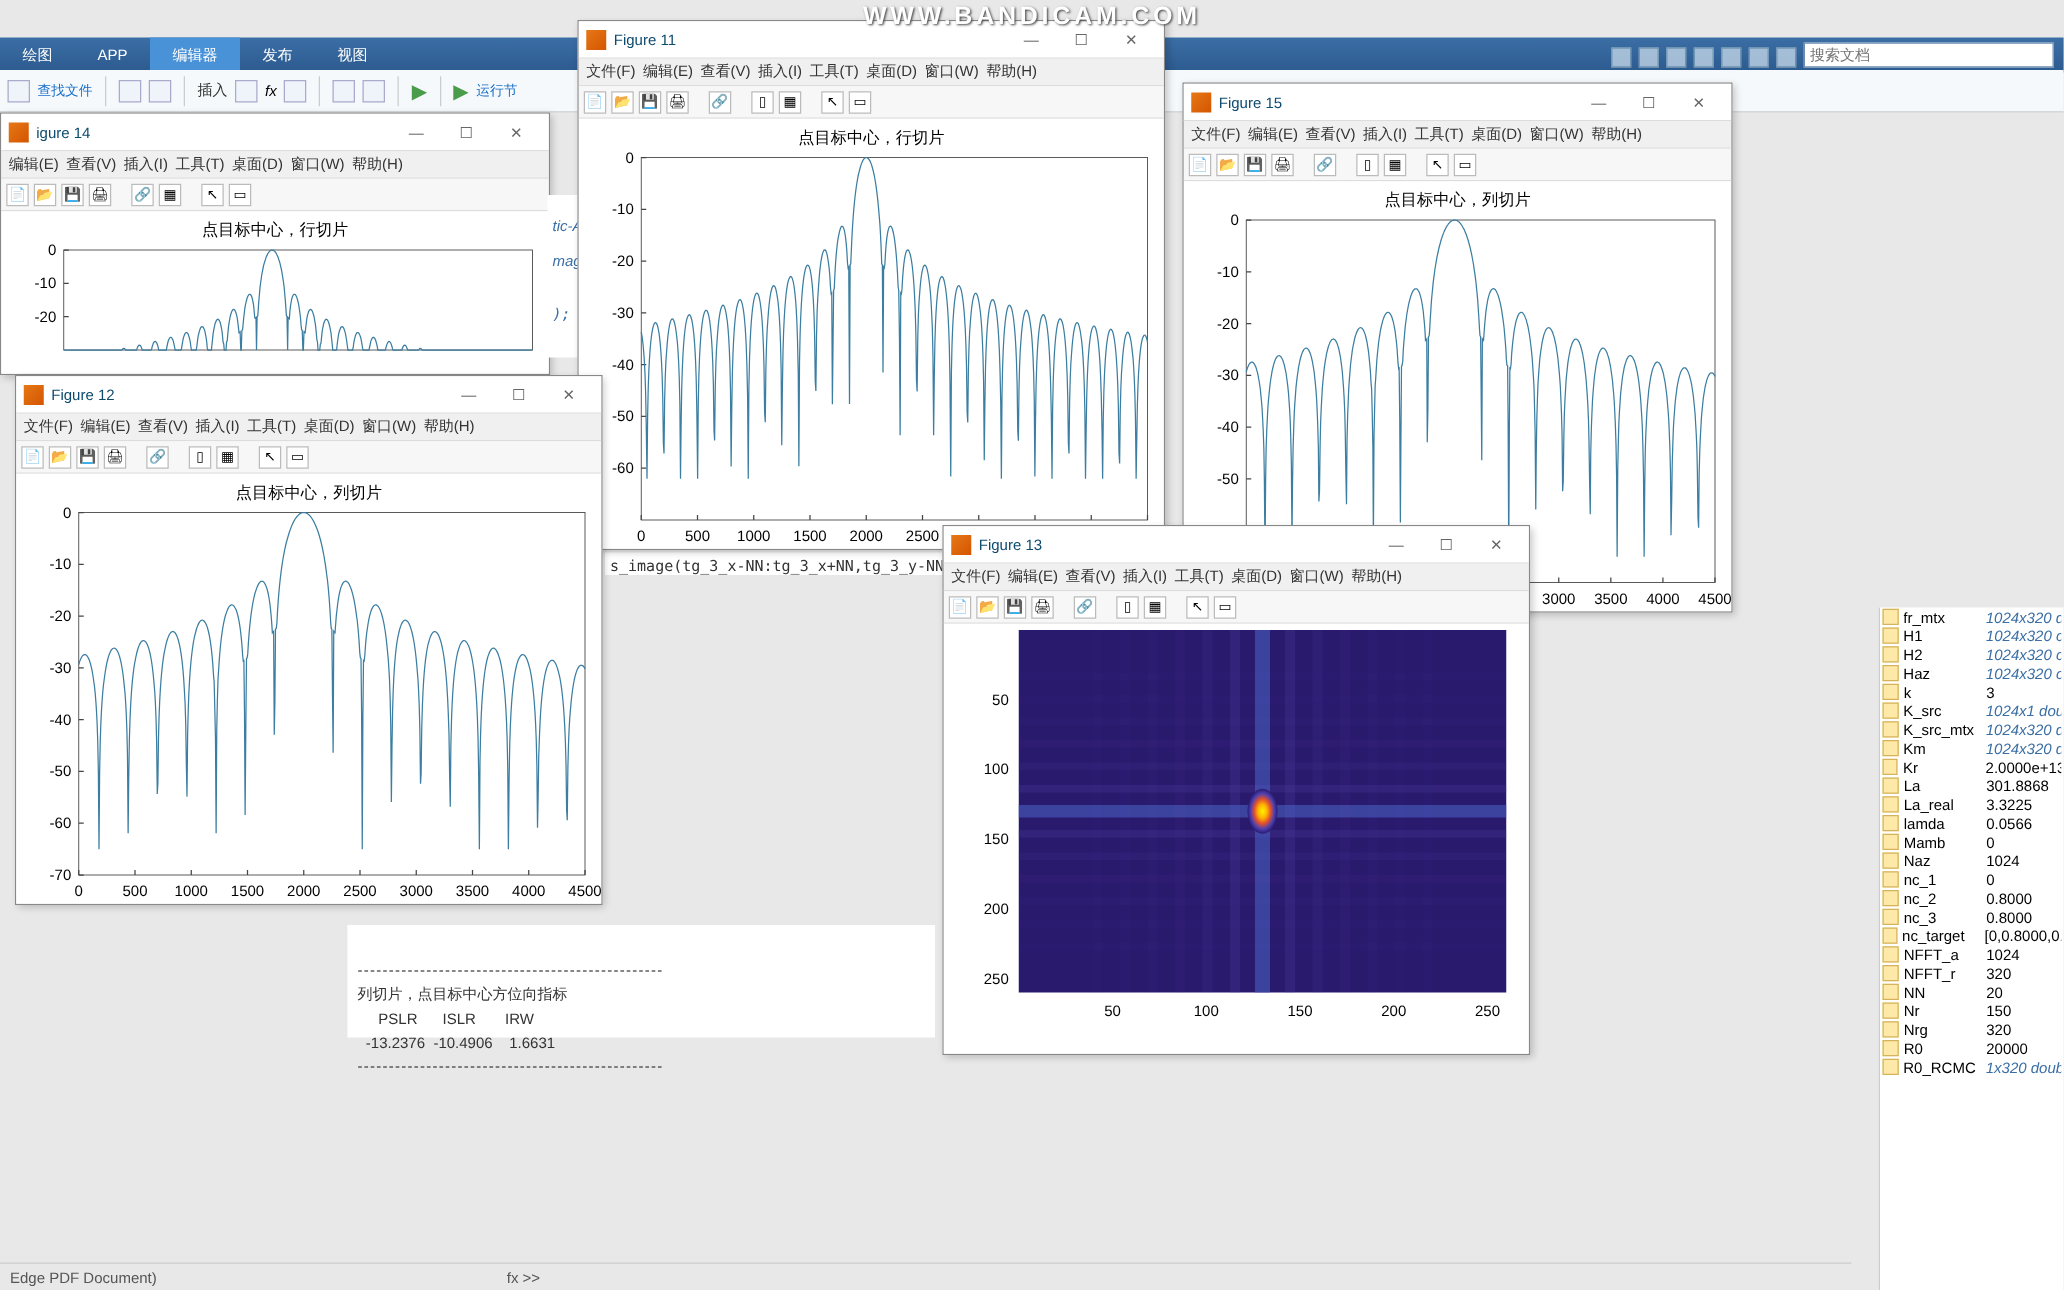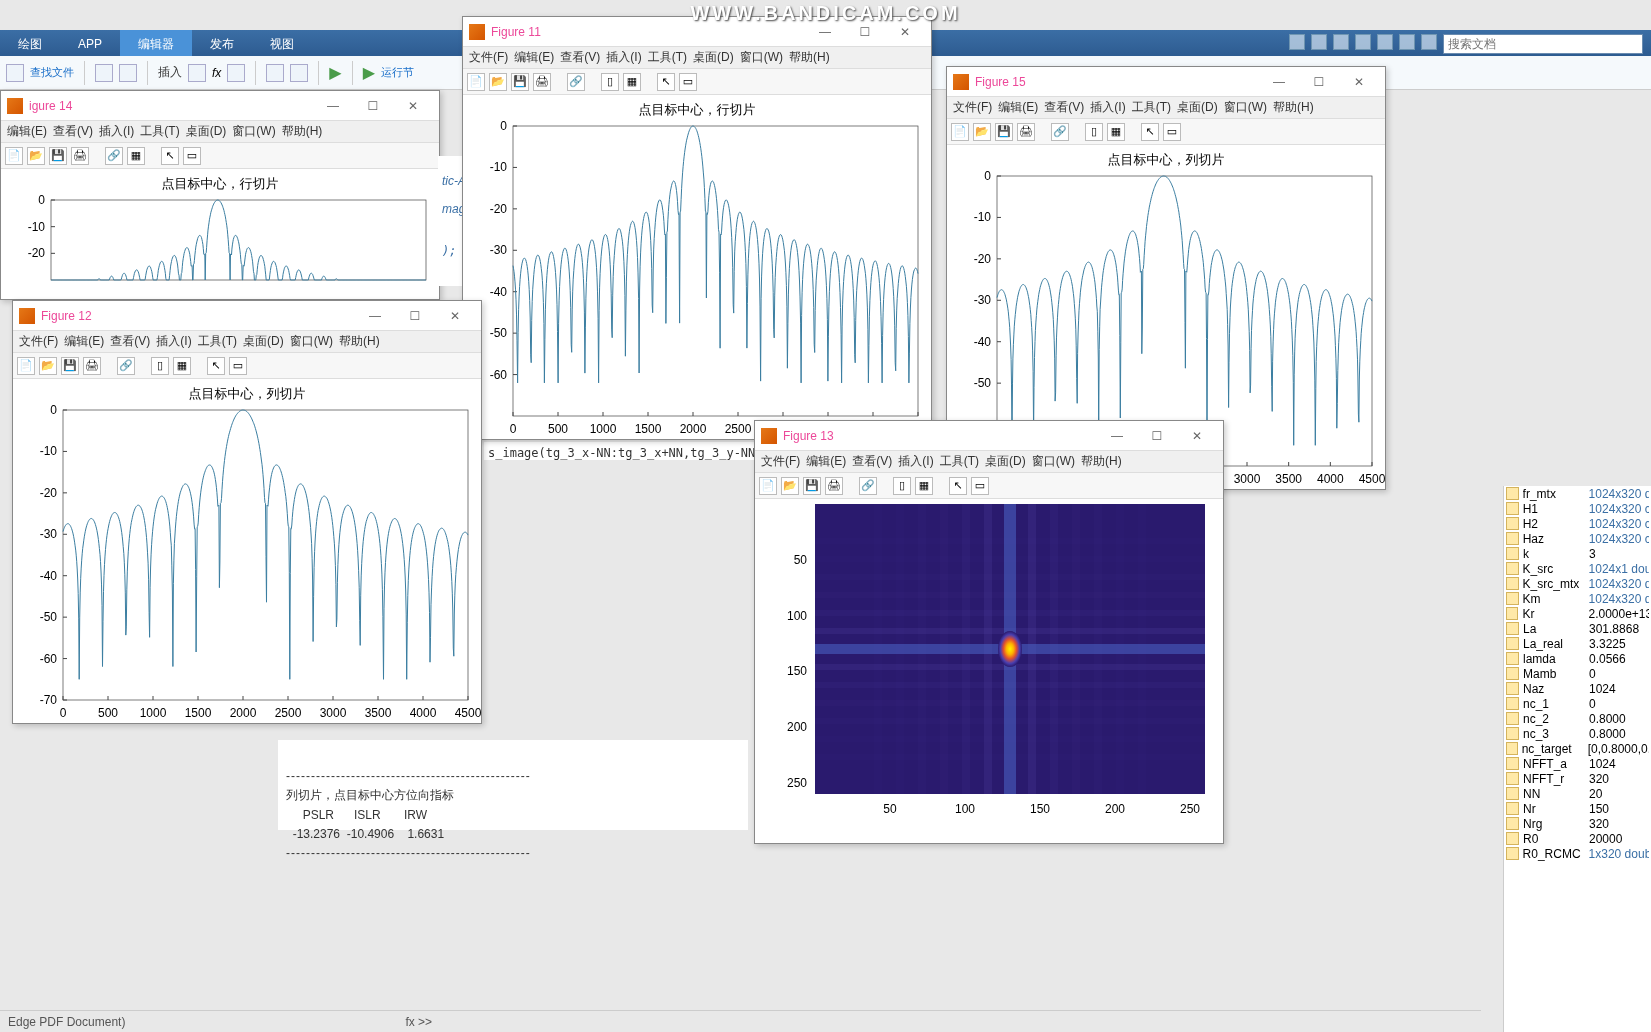--- a/index.html
+++ b/index.html
@@ -1,51 +1,51 @@
 <!DOCTYPE html>
 <html><head>
 <meta charset="utf-8">
 <style>
 *{margin:0;padding:0;box-sizing:border-box;font-family:"Microsoft YaHei",Arial,sans-serif;font-size:12px}
 body{background:#e8e8e8;width:1651px;height:1032px;position:relative;overflow:hidden}
 .bandicam{position:absolute;top:2px;left:50%;transform:translateX(-50%);font-size:20px;font-weight:bold;letter-spacing:3px;color:#fff;text-shadow:1px 1px 2px #444;z-index:100}
 .main-toolbar{position:absolute;top:30px;left:0;right:0;height:28px;background:linear-gradient(#3b6ea5,#2c5a8f);display:flex;align-items:center}
 .main-toolbar .tab{padding:0 18px;height:28px;line-height:28px;color:#fff;cursor:pointer}
 .main-toolbar .tab.active{background:#4a92d8}
-.main-toolbar .right{margin-left:auto;display:flex;align-items:flex-start;gap:6px;padding-right:8px}
+.main-toolbar .right{margin-left:auto;display:flex;align-items:flex-end;gap:6px;padding-right:8px}
 .tb-icon{width:16px;height:16px;display:inline-block;background:#d5e4f2;border:1px solid #8ab;opacity:.7}
 .search-box{width:200px;height:20px;border:1px solid #6a8cb0;background:#fff;padding:0 4px;color:#888}
 .ribbon{position:absolute;top:56px;left:0;right:0;height:34px;background:#f5f9fc;border-bottom:1px solid #ccc;display:flex;align-items:center;padding:0 6px;gap:6px}
 .rb-icon{width:18px;height:18px;display:inline-block;border:1px solid #aac;background:#eef4fa}
 .rb-sep{width:1px;height:24px;background:#ccc;margin:0 4px}
 .run-icon{color:#4a9c4a;font-size:16px}
 .rb-text{color:#1a6fc9;font-size:11px}
 
 .figwin{position:absolute;background:#f0f0f0;border:1px solid #888;box-shadow:2px 2px 6px rgba(0,0,0,.2)}
 .figtitle{height:30px;background:#fff;display:flex;align-items:center;padding:0 6px;border-bottom:1px solid #ddd}
 .figtitle .ml-icon{width:16px;height:16px;background:linear-gradient(135deg,#e67817,#d45500);margin-right:6px}
-.figtitle .name{flex:1;color:#ec4899}
+.figtitle .name{flex:1;color:#0c4a6e}
 .figtitle .winbtn{width:40px;text-align:center;color:#666;cursor:pointer}
 .figmenu{height:22px;background:#f0f0f0;display:flex;align-items:center;padding:0 6px;gap:6px;font-size:11px;color:#333;border-bottom:1px solid #ddd}
 .figtb{height:26px;background:#f7f7f7;display:flex;align-items:center;padding:0 4px;gap:4px;border-bottom:1px solid #ddd}
 .figtb .ti{width:18px;height:18px;border:1px solid #bbb;background:#fff;display:inline-flex;align-items:center;justify-content:center;font-size:11px}
 .figtb .tsep{width:8px}
 .plotarea{background:#fff;position:relative}
 .plot-title{text-align:center;padding:6px 0 2px;font-size:13px;font-family:Liberation Sans, sans-serif}
 svg{display:block}
 
 .codearea{position:absolute;background:#fff;font-family:Consolas,monospace;font-size:12px;color:#333;padding:4px;white-space:pre;overflow:hidden}
 .output{position:absolute;background:#fff;font-family:Consolas,monospace;font-size:12px;color:#333;padding:8px;white-space:pre;line-height:1.6}
 .output .dash{letter-spacing:1px}
 
 .workspace{position:absolute;right:0;top:486px;bottom:0;width:148px;background:#fff;border-left:1px solid #ccc;font-size:11px;overflow:hidden}
 .wsrow{display:flex;align-items:center;height:15px;padding:0 2px;gap:4px}
 .wsicon{width:13px;height:13px;background:#ffe9a8;border:1px solid #d4b35c}
 .wsname{flex:0 0 62px;color:#000;overflow:hidden;white-space:nowrap}
-.wsval{color:#3a6fa5;overflow:hidden;white-space:nowrap}
+.wsval{color:#3a6fa5;font-style:italic;overflow:hidden;white-space:nowrap}
 .wsval.num{color:#000;font-style:normal}
 
 .statusbar{position:absolute;bottom:0;left:0;right:170px;height:22px;background:#e8e8e8;border-top:1px solid #ccc;display:flex;align-items:center;padding:0 8px;color:#555;font-size:11px}
 .fx{margin-left:280px;}
 </style>
 </head>
 <body>
 
 <div class="bandicam">WWW.BANDICAM.COM</div>
 

